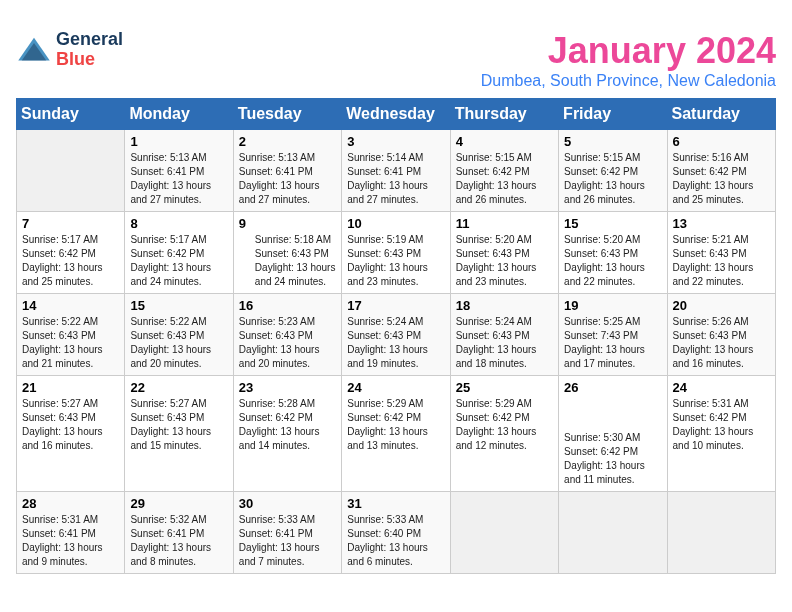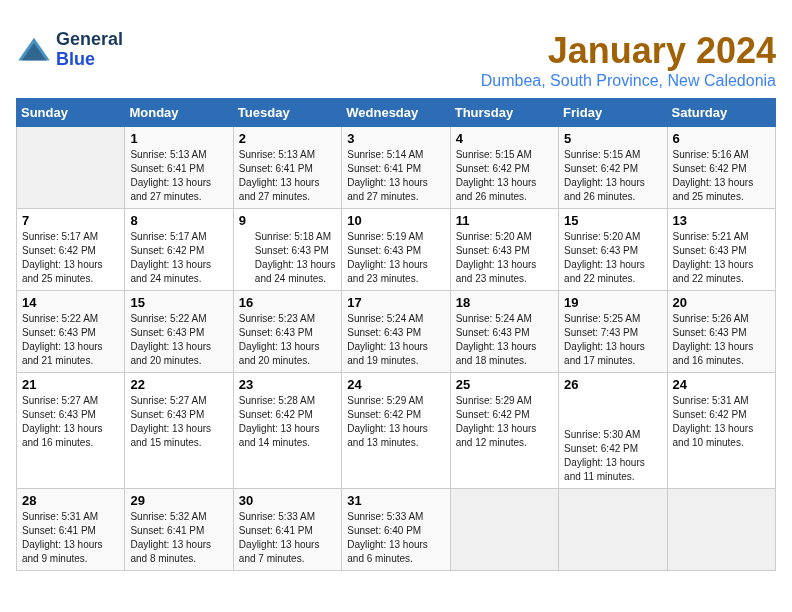--- a/index.html
+++ b/index.html
@@ -22,49 +22,49 @@
       align-items: center;
       gap: 4px;
     }
     .logo-text {
       font-size: 18px;
       font-weight: bold;
       color: #1a3a5c;
       line-height: 1.1;
     }
     .logo-text span {
-      color: #1d4ed8;
+      color: #ef4444;
     }
     .logo-icon {
       width: 36px;
       height: 28px;
     }
     .title-area {
       text-align: right;
     }
     .month-year {
       font-size: 36px;
       font-weight: bold;
-      color: #a16207;
+      color: #ec4899;
     }
     .location {
       font-size: 16px;
       color: #3b82f6;
     }
     table {
       width: 100%;
       border-collapse: collapse;
       font-size: 11px;
     }
     thead tr th {
       background-color: #2d6db5;
       color: #fff;
       padding: 6px 4px;
       text-align: left;
-      font-size: 13px;
+      font-size: 16px;
       font-weight: bold;
       border: 1px solid #2d6db5;
     }
     tbody tr td {
       border: 1px solid #ccc;
       vertical-align: top;
       padding: 4px 5px;
       width: calc(100% / 7);
       height: 80px;
     }

